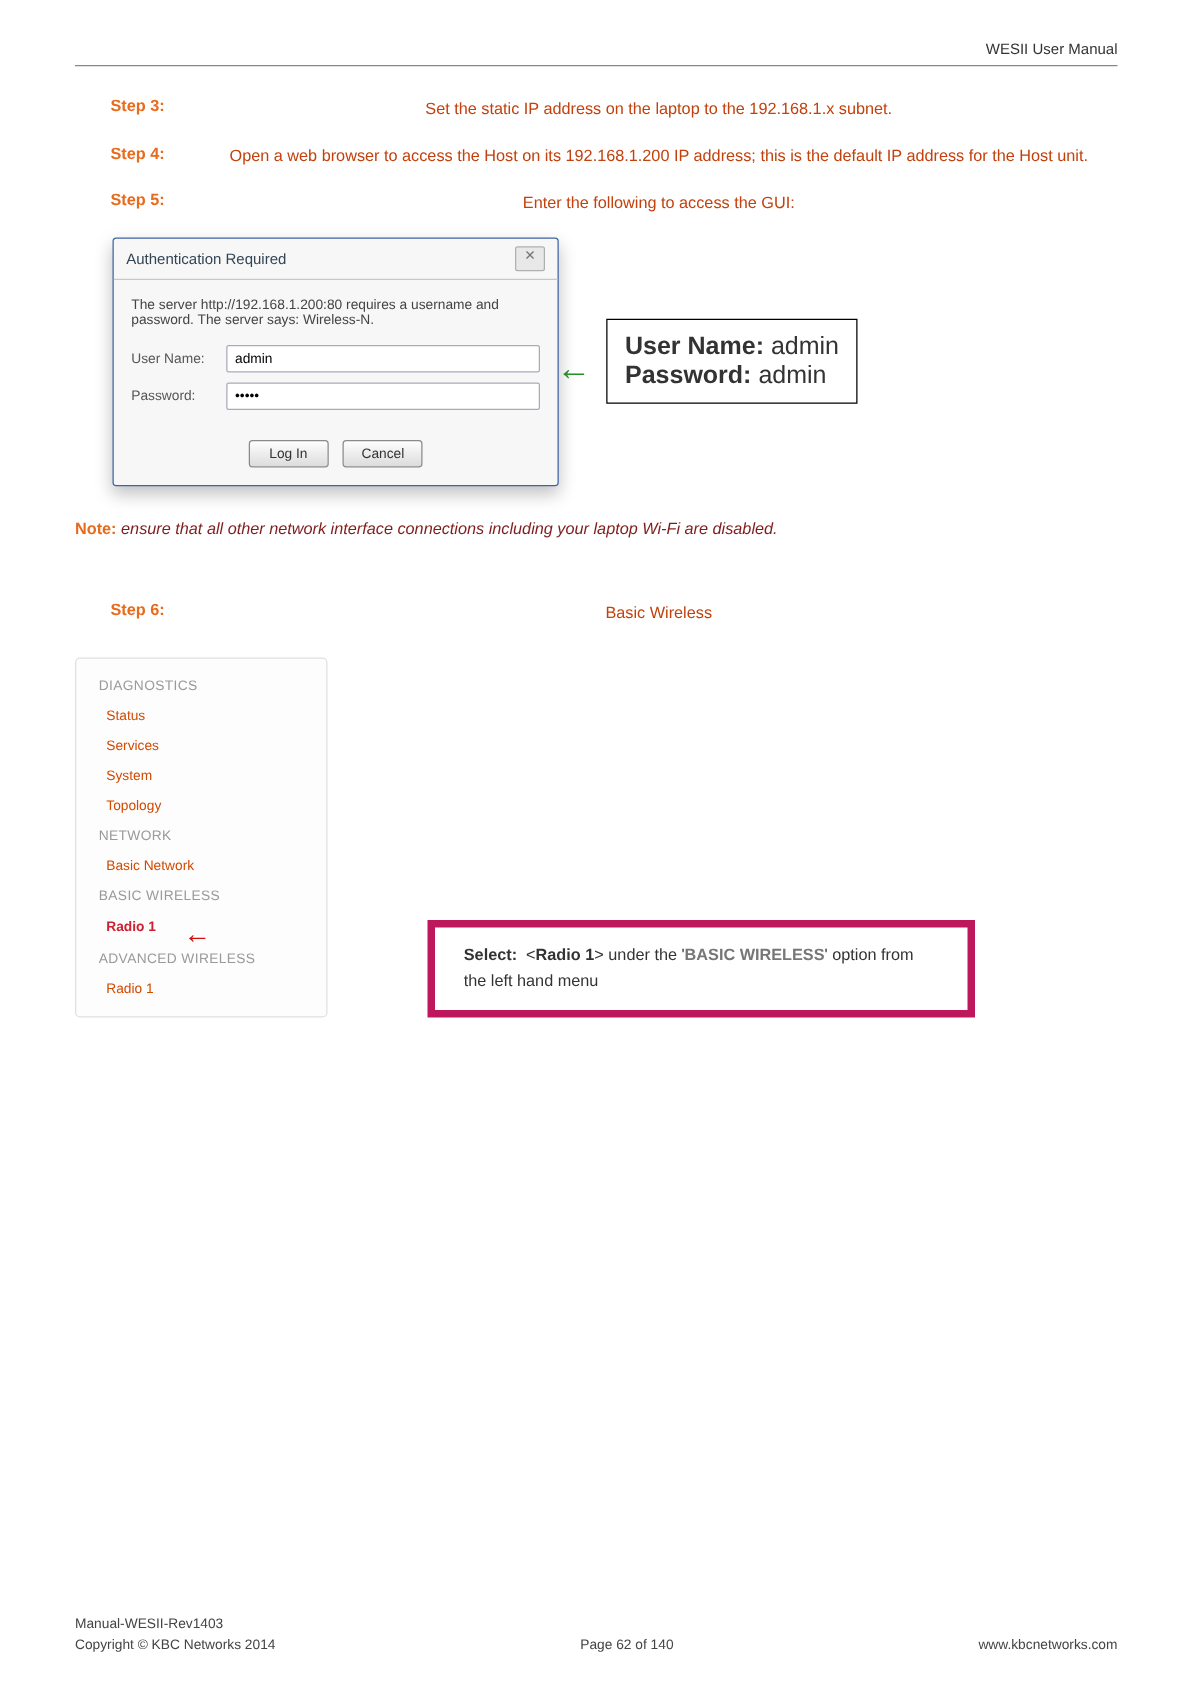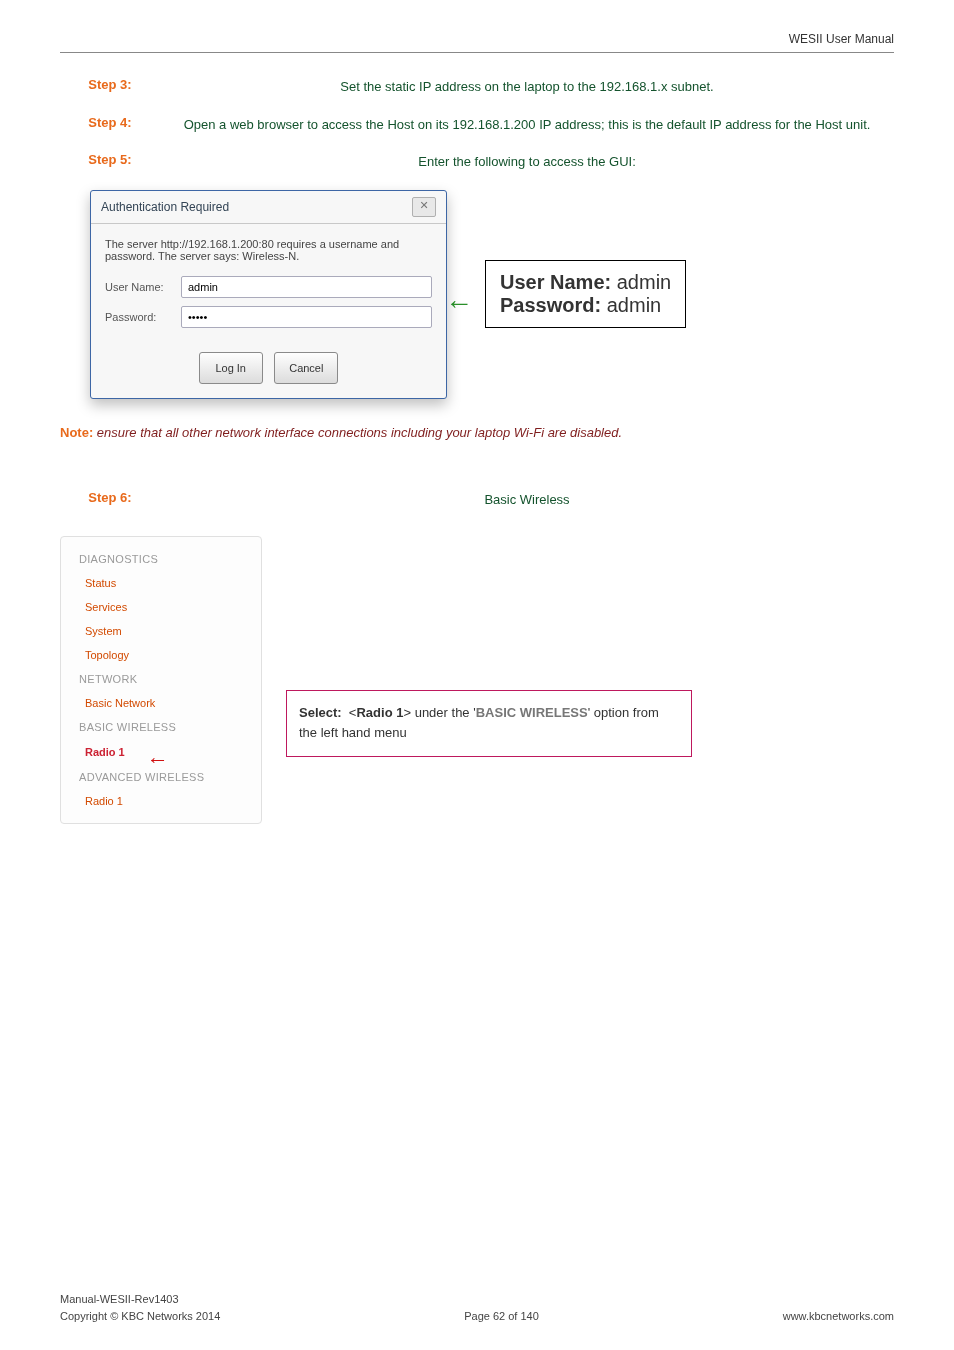--- a/index.html
+++ b/index.html
@@ -1,49 +1,49 @@
 <!DOCTYPE html>
 <html><head>
 <meta charset="utf-8">
 <style>
   html,body{margin:0;padding:0;background:#fff;font-family:Verdana,Geneva,sans-serif;color:#333;font-size:13px;}
   .page{width:954px;height:1350px;position:relative;margin:0 auto;background:#fff;box-sizing:border-box;padding:32px 60px 0 60px;}
   .header-right{text-align:right;font-size:12px;color:#333;padding-bottom:6px;}
   .hr{border:none;border-top:1px solid #888;margin:0 0 24px 0;}
   .step-row{display:flex;margin-bottom:18px;text-align:center;}
   .step-label{width:100px;flex-shrink:0;font-weight:700;color:#E86A1C;}
-  .step-body{flex:1;color:#14532d;line-height:1.5;}
+  .step-body{flex:1;color:#c2410c;line-height:1.5;}
   .dialog-wrap{display:flex;align-items:center;margin:12px 0 24px 30px;}
   .dialog{width:355px;border:1px solid #3d66a5;border-radius:3px;background:#f7f7f7;box-shadow:0 6px 14px rgba(0,0,0,0.25);position:relative;}
   .dlg-title{display:flex;align-items:center;justify-content:space-between;padding:6px 10px;border-bottom:1px solid #c8c8c8;font-size:12px;color:#345;}
   .dlg-close{width:22px;height:18px;border:1px solid #b0b0b0;border-radius:2px;background:#e8e8e8;text-align:center;line-height:14px;font-size:11px;color:#777;}
   .dlg-body{padding:14px 14px 16px 14px;font-size:11px;color:#444;}
   .dlg-msg{margin-bottom:14px;}
   .dlg-field{display:flex;align-items:center;margin-bottom:8px;}
   .dlg-lbl{width:76px;color:#555;}
   .dlg-input{flex:1;height:20px;border:1px solid #aab;border-radius:2px;padding:0 6px;font-size:11px;background:#fff;font-family:inherit;}
   .dlg-input.pw::placeholder{letter-spacing:1px;}
   .dlg-btns{text-align:center;padding:0 0 14px 0;}
-  .dlg-btn{display:inline-block;min-width:64px;height:32px;border:1px solid #8a8a8a;border-radius:3px;background:linear-gradient(#fefefe,#dcdcdc);font-size:11px;color:#333;margin:0 4px;cursor:pointer;}
+  .dlg-btn{display:inline-block;min-width:64px;height:22px;border:1px solid #8a8a8a;border-radius:3px;background:linear-gradient(#fefefe,#dcdcdc);font-size:11px;color:#333;margin:0 4px;cursor:pointer;}
   .arrow-left{color:#2a8f2a;font-size:28px;margin:0 6px 0 -2px;position:relative;top:6px;}
   .cred-box{border:1px solid #000;padding:10px 14px;margin-left:6px;}
   .cred-box div{font-size:20px;}
   .cred-box b{font-weight:700;}
   .note-block{margin:16px 0 48px 0;line-height:1.5;}
   .note-strong{color:#E86A1C;font-weight:700;}
   .note-em{font-style:italic;color:#7f1d1d;}
   .sidemenu{width:200px;border:1px solid #e0e0e0;border-radius:4px;background:#fdfdfd;padding:10px 0;margin-top:8px;font-size:11px;}
   .menu-head{color:#9a9a9a;padding:6px 18px;font-size:11px;letter-spacing:0.3px;}
   .menu-item{color:#d24a00;padding:6px 24px;font-size:11px;cursor:pointer;}
   .menu-item.red{color:#c23;}
   .menu-item.selected{font-weight:700;position:relative;}
   .menu-arrow{color:#d01010;font-size:22px;position:relative;left:-2px;top:5px;}
   .radio-row{display:flex;align-items:center;}
-  .step6-wrap{display:flex;align-items:flex-start;}
-  .select-box{border:1px solid #be185d;padding:12px 12px;margin-left:24px;margin-top:162px;max-width:380px;line-height:1.6;}
+  .step6-wrap{display:flex;align-items:flex-end;gap:44px;}
+  .select-box{border:6px solid #be185d;padding:12px 23px;margin-left:36px;margin-top:162px;max-width:380px;line-height:1.6;}
   .select-box .kw{color:#777;font-weight:700;}
   .footer{position:absolute;bottom:26px;left:60px;right:60px;display:flex;justify-content:space-between;font-size:11px;color:#444;margin-top:31px;}
   .footer .col{line-height:1.5;}
 </style>
 </head>
 <body>
 
 <div class="page">
   <div class="header-right">WESII User Manual</div>
   <hr class="hr">

